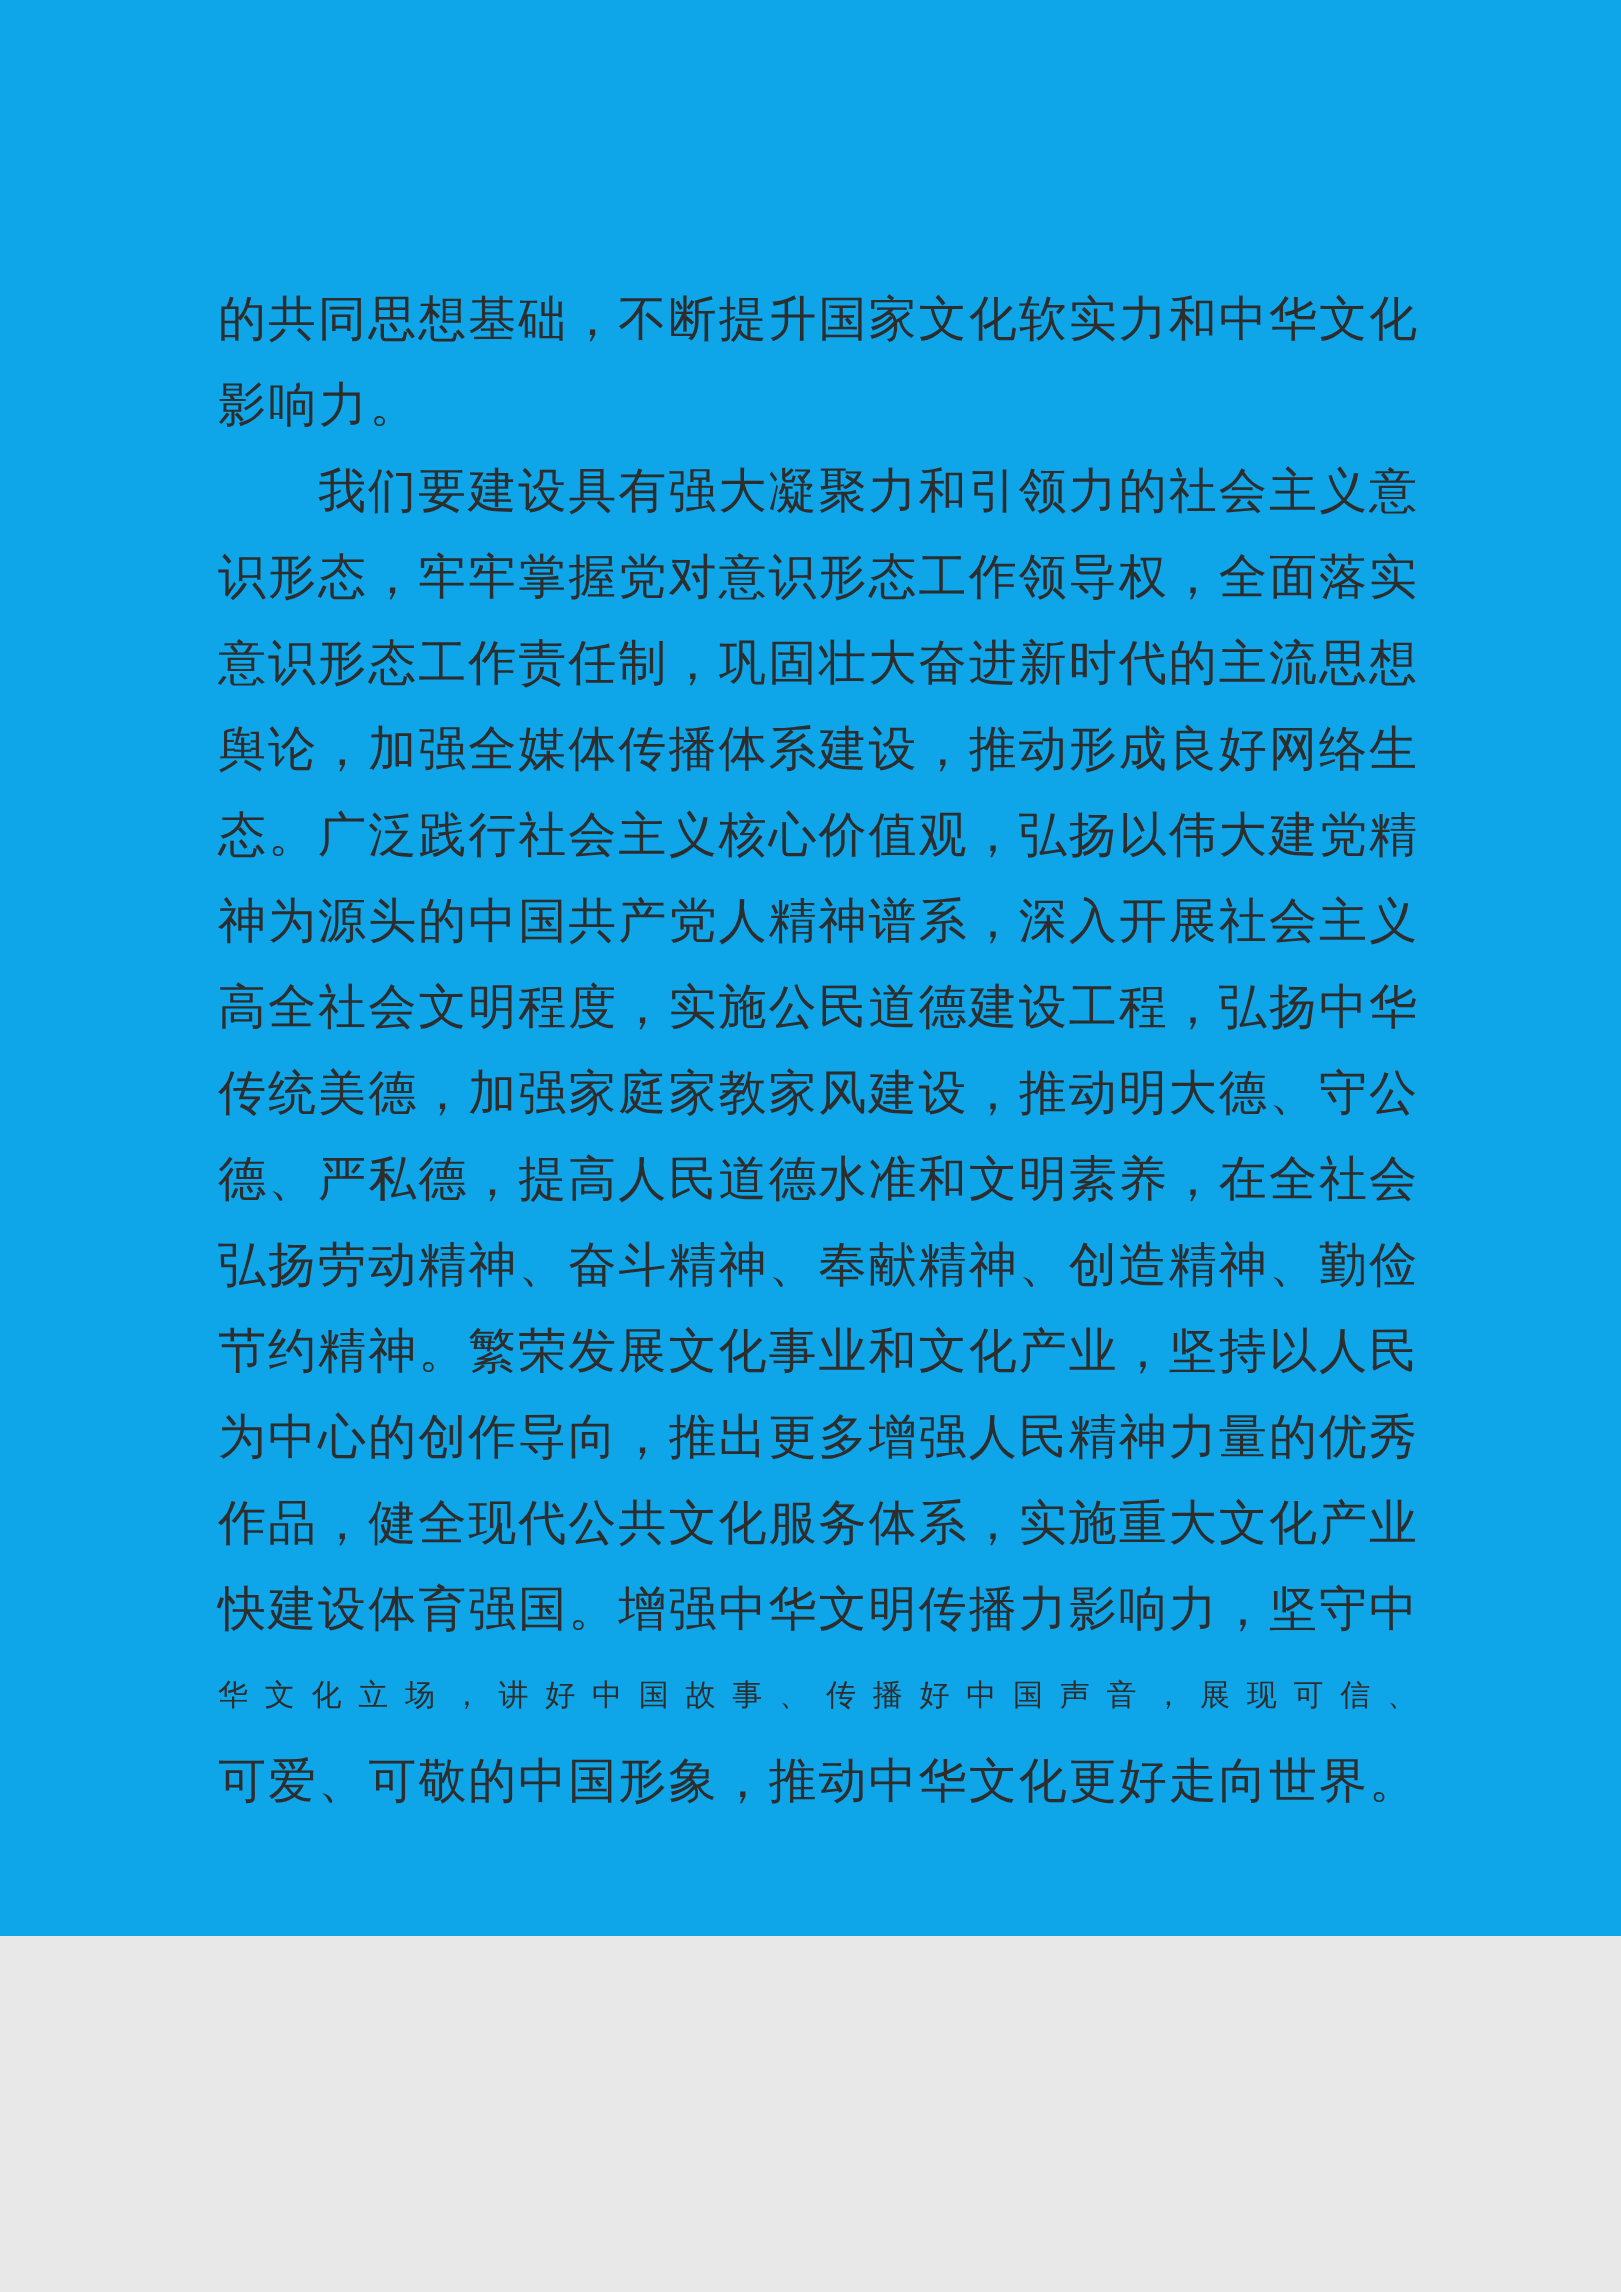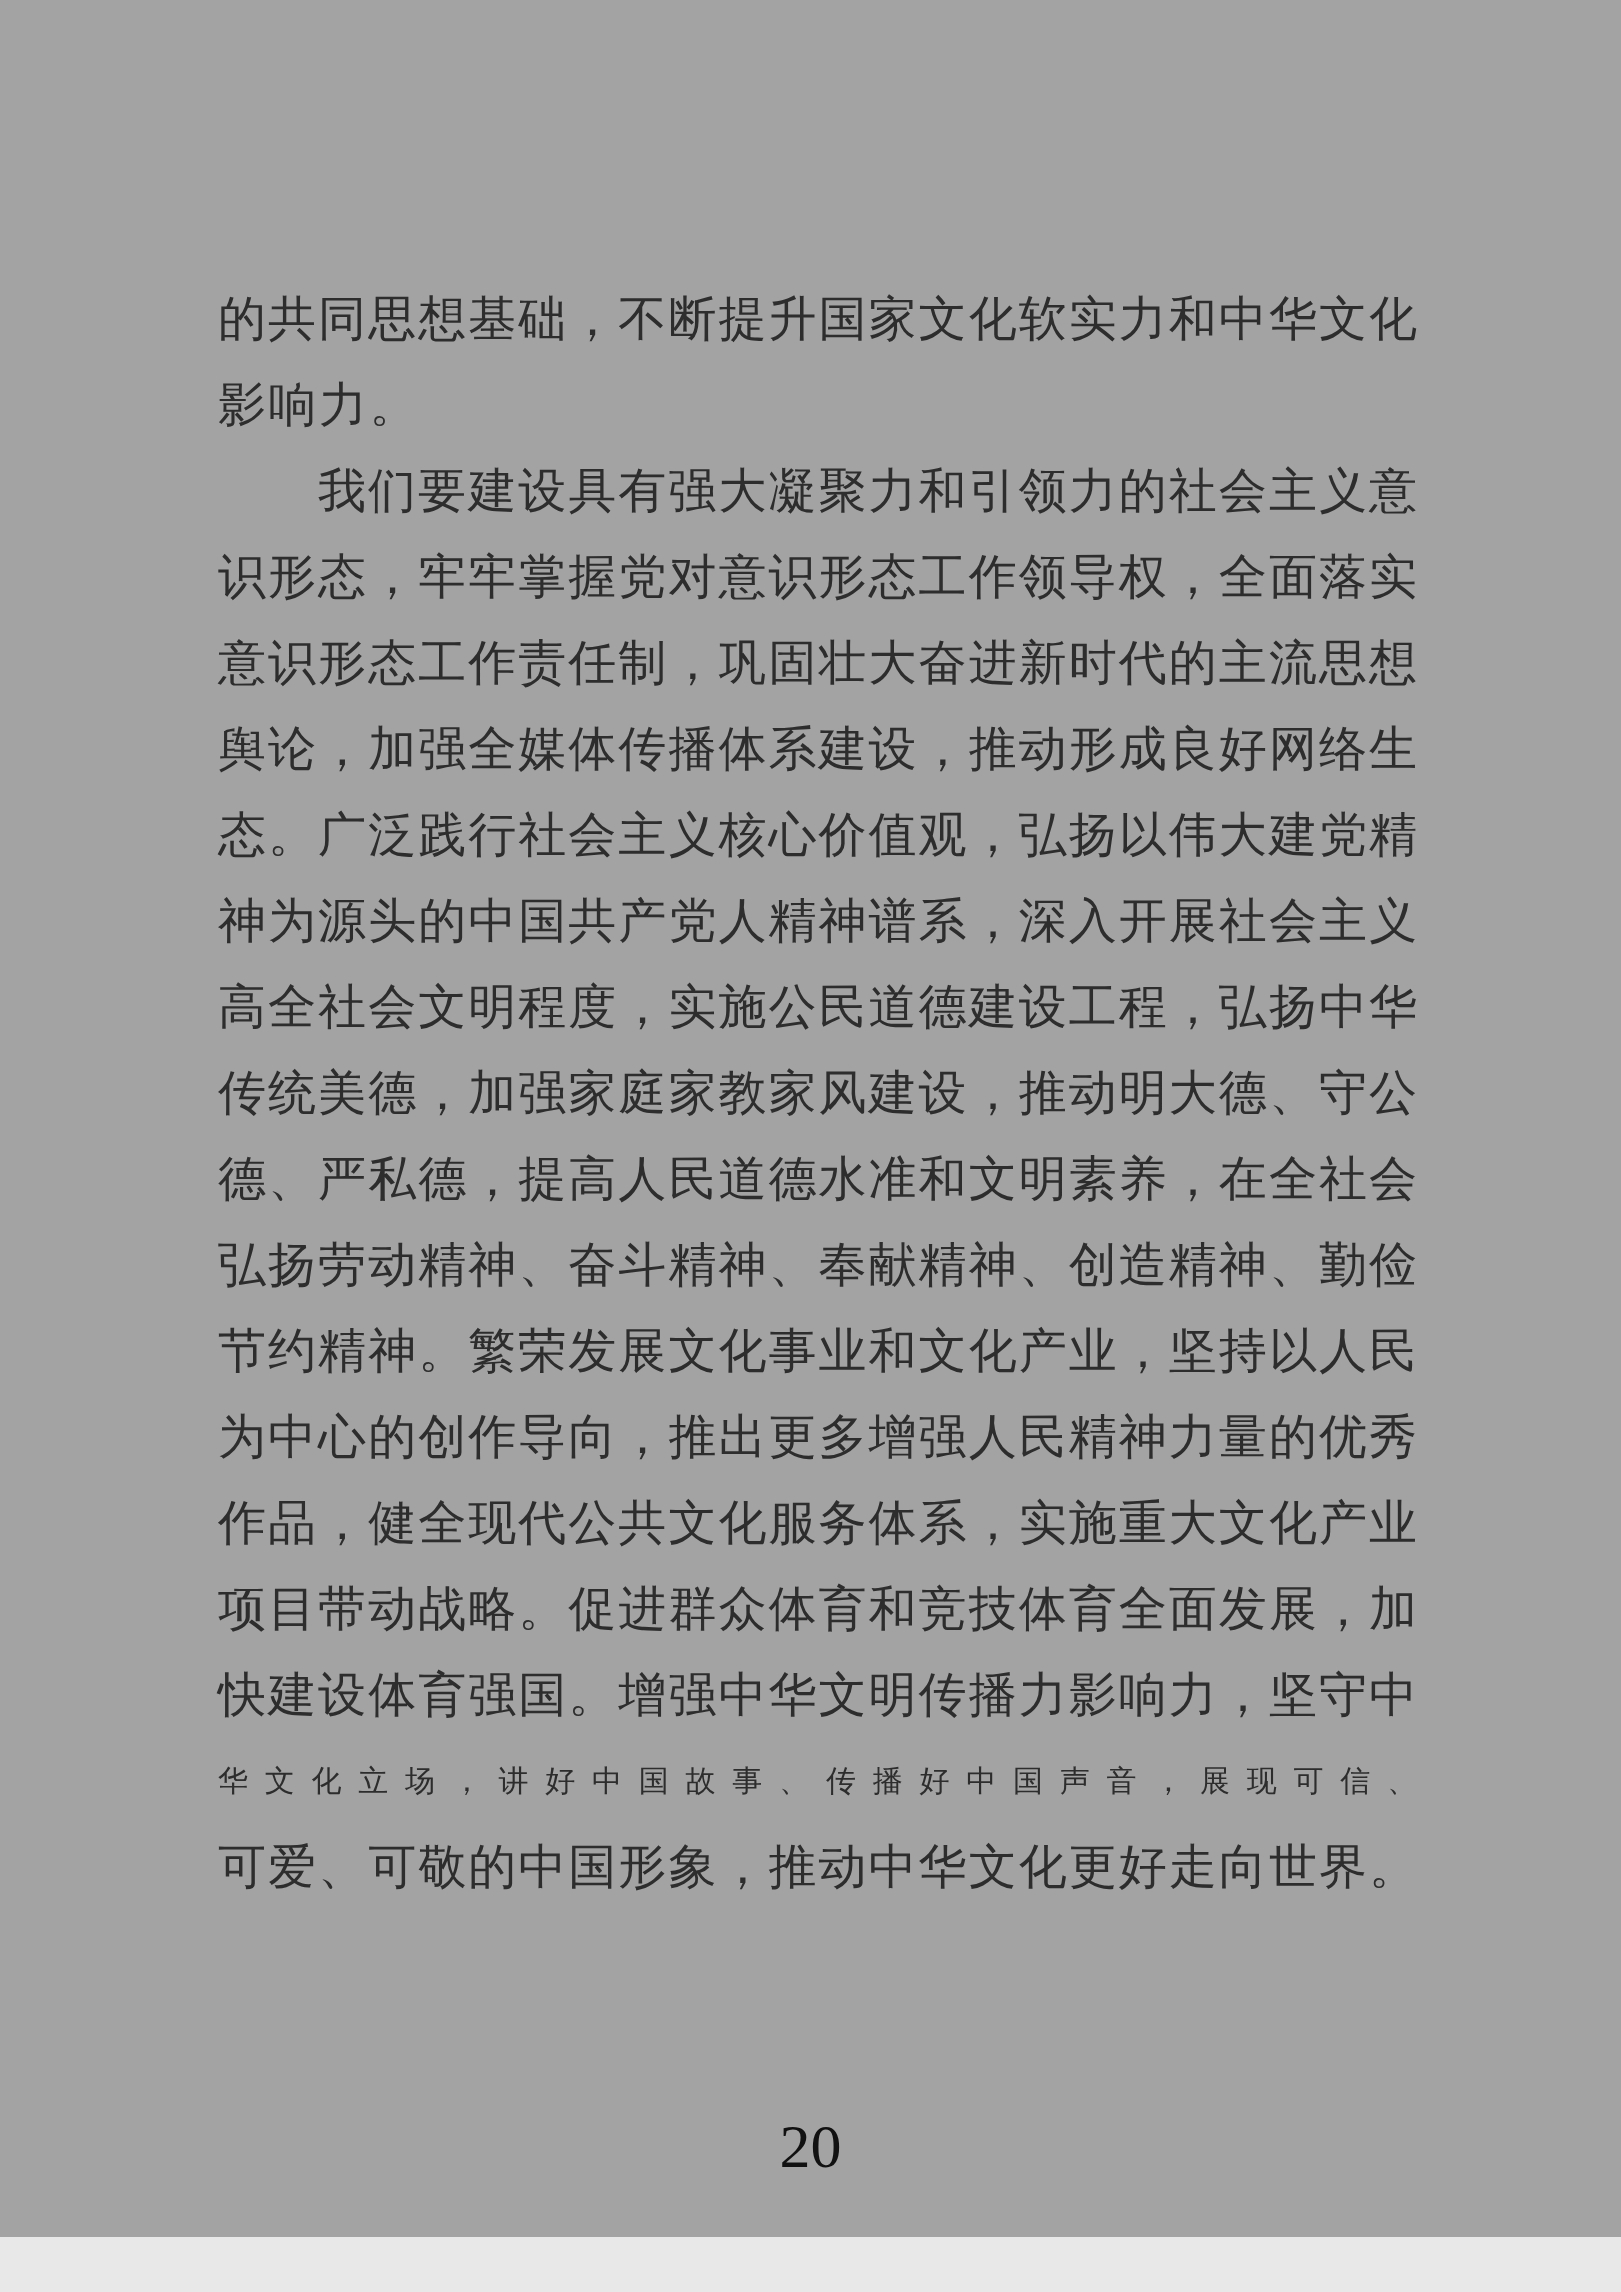--- a/index.html
+++ b/index.html
@@ -3,23 +3,23 @@
 <meta charset="utf-8">
 <style>
   html, body {
     margin: 0;
     padding: 0;
     background: #e8e8e8;
   }
   .page {
     position: relative;
     width: 1621px;
-    height: 2237px;
+    height: 1936px;
     margin: 0 auto;
-    background: #a3a3a3;
+    background: #0ea5e9;
     overflow: hidden;
   }
   .text-block {
     position: absolute;
     left: 218px;
     top: 276px;
     width: 1199px;
     font-family: "Liberation Serif", "DejaVu Serif", serif;
     font-size: 48px;
     color: #2d2d2d;
@@ -77,20 +77,19 @@
       <div class="line full">舆论，加强全媒体传播体系建设，推动形成良好网络生</div>
       <div class="line full">态。广泛践行社会主义核心价值观，弘扬以伟大建党精</div>
       <div class="line full">神为源头的中国共产党人精神谱系，深入开展社会主义</div>
       <div class="line full">高全社会文明程度，实施公民道德建设工程，弘扬中华</div>
       <div class="line full">传统美德，加强家庭家教家风建设，推动明大德、守公</div>
       <div class="line full">德、严私德，提高人民道德水准和文明素养，在全社会</div>
       <div class="line full">弘扬劳动精神、奋斗精神、奉献精神、创造精神、勤俭</div>
       <div class="line full">节约精神。繁荣发展文化事业和文化产业，坚持以人民</div>
       <div class="line full">为中心的创作导向，推出更多增强人民精神力量的优秀</div>
       <div class="line full">作品，健全现代公共文化服务体系，实施重大文化产业</div>
-      <div class="line full">项目带动战略。促进群众体育和竞技体育全面发展，加</div>
       <div class="line full">快建设体育强国。增强中华文明传播力影响力，坚守中</div>
       <div class="line tight">华文化立场，讲好中国故事、传播好中国声音，展现可信、</div>
       <div class="line full">可爱、可敬的中国形象，推动中华文化更好走向世界。</div>
     </div>
   <div class="page-number">20</div>
 </div>
 
 
 </body></html>

